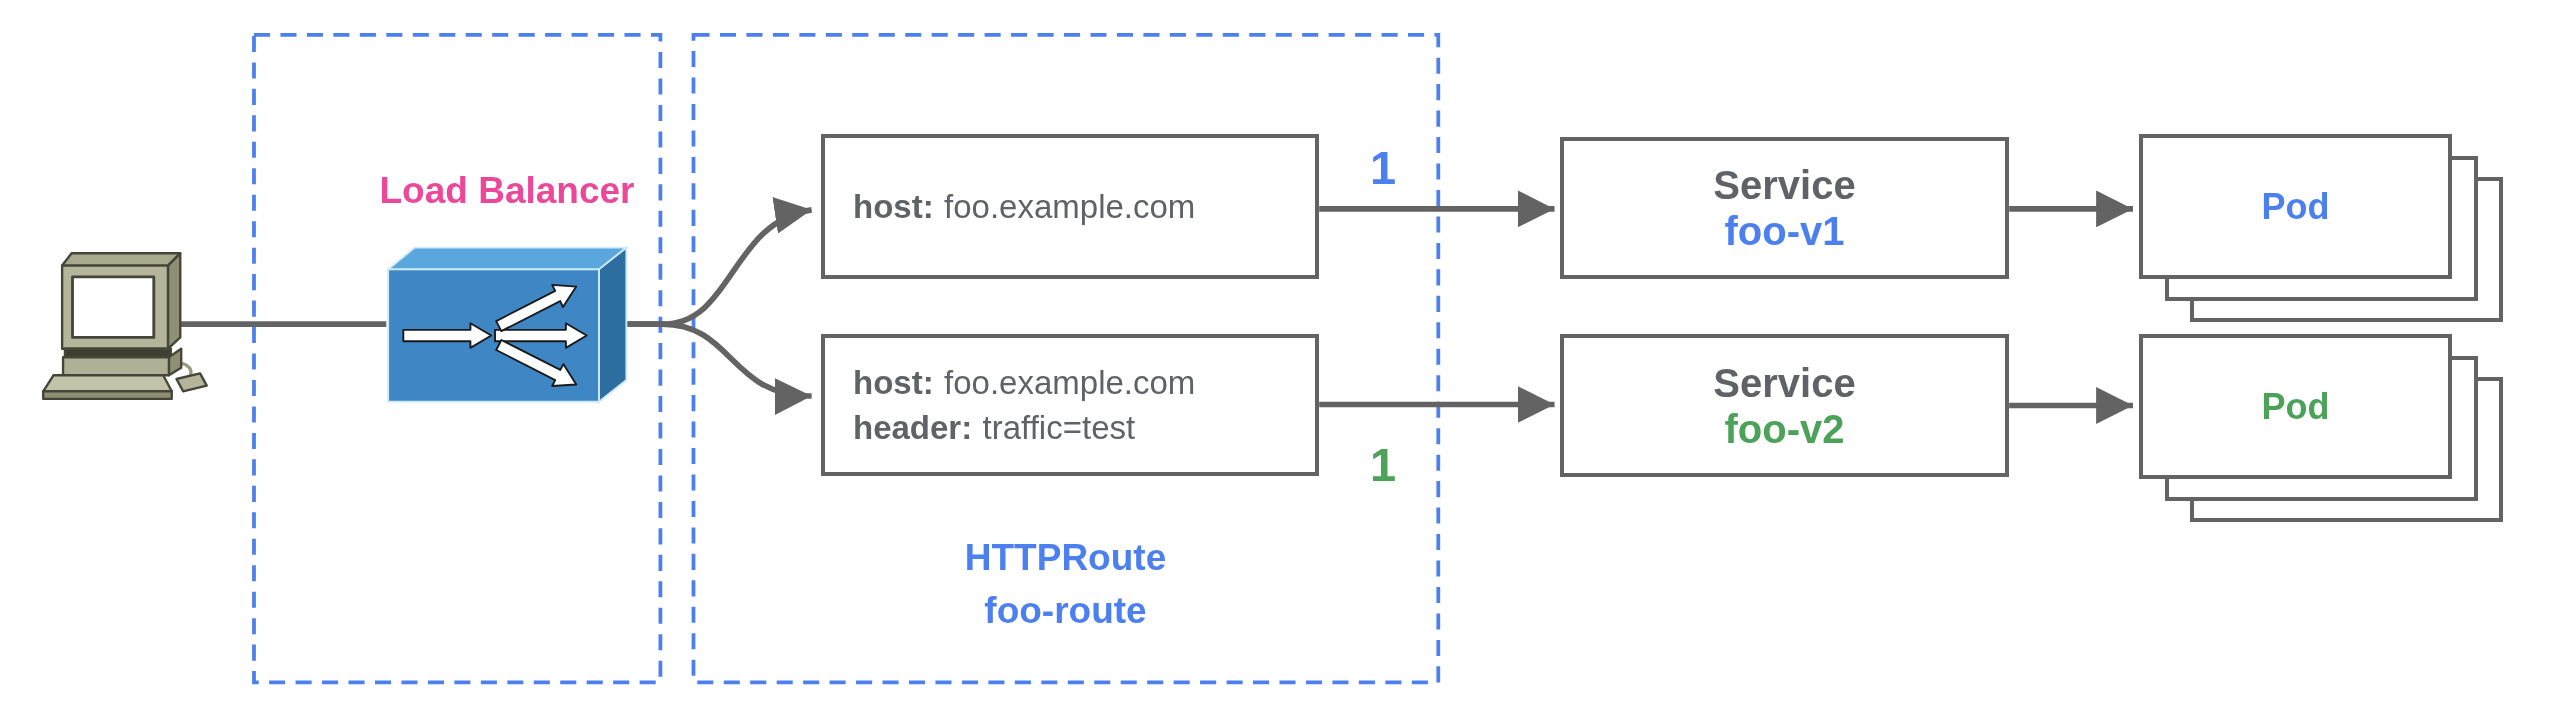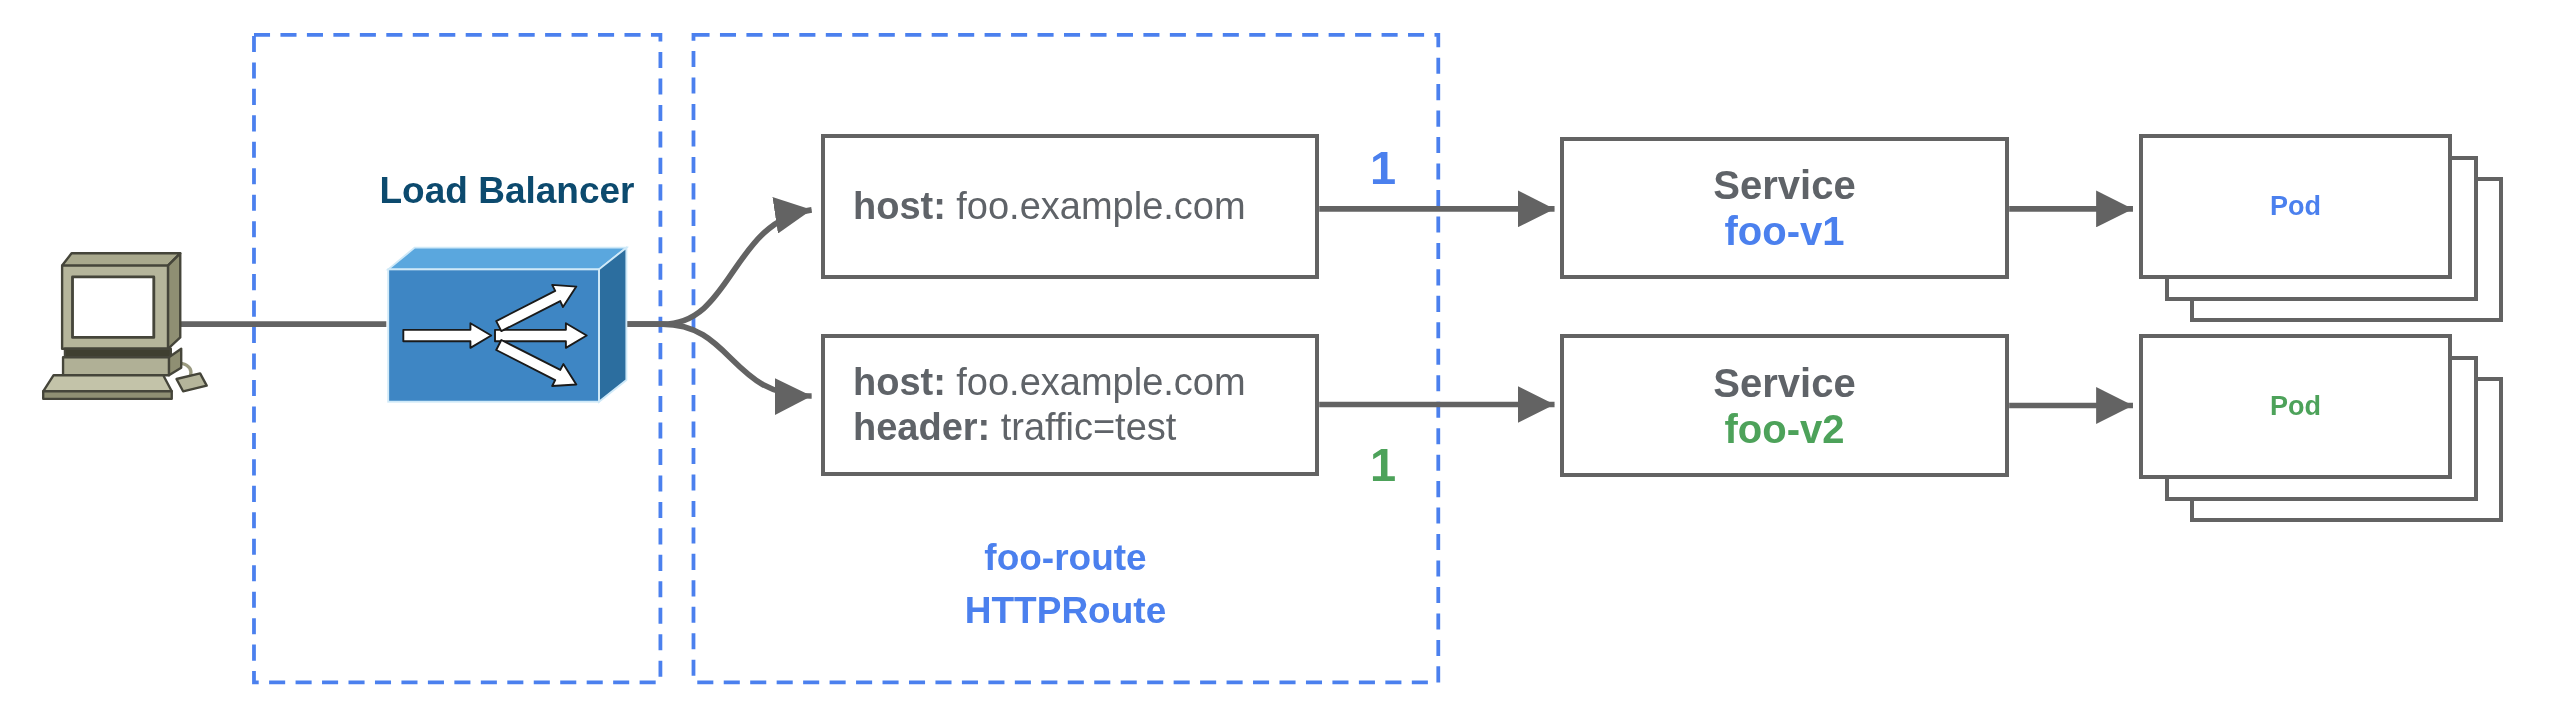--- a/index.html
+++ b/index.html
@@ -3,33 +3,33 @@
 <meta charset="utf-8">
 <style>
   html,body{margin:0;padding:0;background:#ffffff;}
   #canvas{
     position:relative;width:2576px;height:724px;background:#ffffff;overflow:hidden;
     font-family:"Liberation Sans","DejaVu Sans",sans-serif;
   }
   #connectors{position:absolute;left:0;top:0;width:2576px;height:724px;}
   .box{position:absolute;background:#ffffff;border:4.7px solid #636363;box-sizing:border-box;}
   .route-box{display:flex;flex-direction:column;justify-content:center;padding-left:28px;
-    color:#5f6368;font-size:38px;line-height:45px;white-space:nowrap;}
+    color:#5f6368;font-size:33px;line-height:45px;white-space:nowrap;}
   .kv-key{font-weight:bold;}
   .kv-val{margin-left:10.4px;}
   .service-box{display:flex;flex-direction:column;align-items:center;justify-content:center;
     font-size:40px;font-weight:bold;line-height:46px;}
   .service-kind{color:#5f6368;}
   .pod-stack{position:absolute;}
   .pod-layer{position:absolute;width:313px;height:145px;background:#ffffff;border:4.7px solid #636363;box-sizing:border-box;}
-  .pod-front{display:flex;align-items:center;justify-content:center;font-size:27px;font-weight:bold;}
+  .pod-front{display:flex;align-items:center;justify-content:center;font-size:36px;font-weight:bold;}
   .text-blue{color:#4b80ee;}
   .text-green{color:#4da25a;}
   .diagram-label{position:absolute;text-align:center;font-weight:bold;}
-  .lb-label{color:#0c4a6e;font-size:37px;}
+  .lb-label{color:#ec4899;font-size:37px;}
   .group-label{font-size:37px;line-height:53px;color:#4b80ee;}
   .weight{position:absolute;font-size:47px;font-weight:bold;width:66px;text-align:center;}
 </style>
 </head>
 <body>
 
 <div id="canvas">
 
   <svg id="connectors" viewBox="0 0 2724 766" xmlns="http://www.w3.org/2000/svg">
     <defs>
@@ -76,22 +76,22 @@
         <polygon points="529.7,350.3 592,318.5 594.9,324.8 609,303.2 583.5,301.4 586.7,307.8 524.3,339.7"></polygon>
         <polygon points="529.7,359.7 592.1,391.4 595.3,385.2 609,406.8 583.5,408.4 586.7,402.1 524.3,370.3"></polygon>
       </g>
     </g>
   </svg>
 
   <div class="diagram-label lb-label" style="left:318px;top:170px;width:378px;">Load Balancer</div>
 
 
   <div class="diagram-label group-label" style="left:693px;top:531px;width:745px;">
+    <div>HTTPRoute</div>
     <div>foo-route</div>
-    <div>HTTPRoute</div>
   </div>
 
   <div class="box route-box" style="left:821px;top:134px;width:498px;height:145px;">
     <div>
       <span class="kv-key">host:</span><span class="kv-val">foo.example.com</span>
     </div>
   </div>
 
   <div class="box route-box" style="left:821px;top:334px;width:498px;height:142px;">
     <div>

